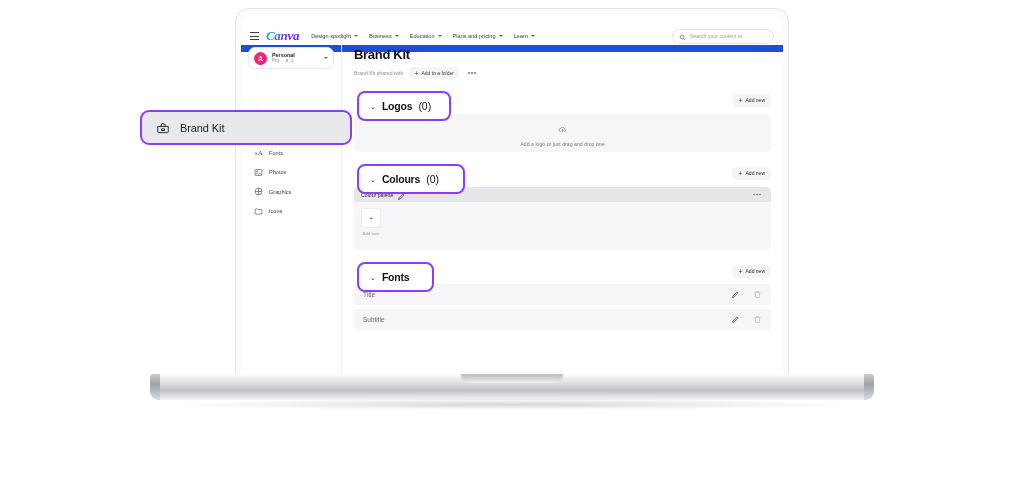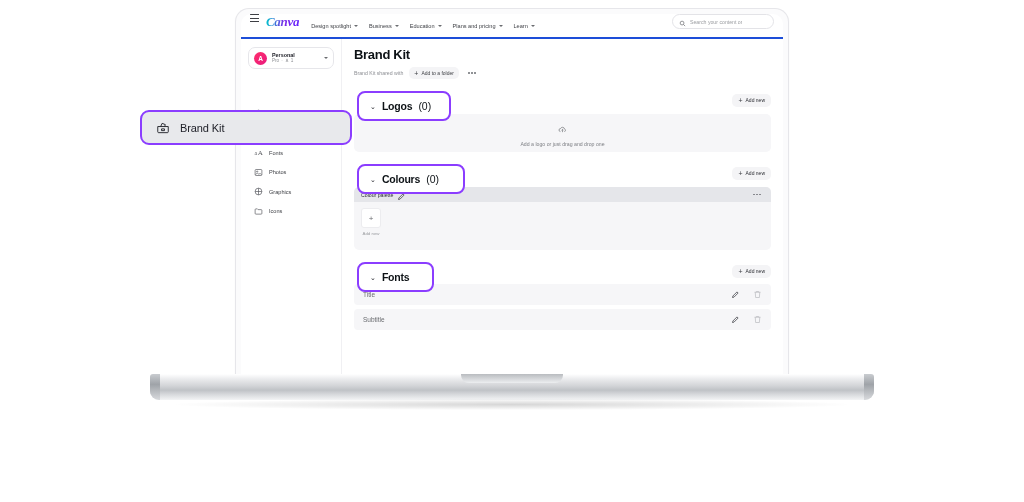--- a/index.html
+++ b/index.html
@@ -46,23 +46,23 @@
     background: linear-gradient(180deg,#b9bcc0 0%,#d6d8db 55%,#eceef0 100%);
     border-radius: 0 0 8px 8px;
   }
   .base-shadow {
     position: absolute; left: 26px; top: 391px; width: 672px; height: 11px;
     background: radial-gradient(ellipse at center, rgba(0,0,0,.16) 0%, rgba(0,0,0,0) 72%);
   }
 
   
   .topnav {
-    position: absolute; left: 0; top: 0; right: 0; height: 25px;
-    border-bottom: 2px solid #1d4ed8;
-    display: flex; padding: 0 9px;
+    position: absolute; left: 0; top: 13px; right: 0; height: 25px;
+    border-bottom: 7px solid #1d4ed8;
+    display: flex; align-items: center; padding: 0 9px;
   }
   .hamburger { width: 9px; height: 8px; position: relative; margin-right: 7px; }
   .hamburger i { position:absolute; left:0; width:9px; height:1px; background:#3d3f44; }
   .hamburger i:nth-child(1){ top:0; } .hamburger i:nth-child(2){ top:3.5px; } .hamburger i:nth-child(3){ top:7px; }
 
   .logo {
     font-family: "Liberation Serif", serif; font-style: italic; font-weight: 700;
     font-size: 13px; letter-spacing: -.3px; margin-right: 12px;
     background: linear-gradient(90deg,#00c4cc 0%,#7d2ae8 55%,#6420ff 100%);
     -webkit-background-clip: text; background-clip: text; color: transparent;

